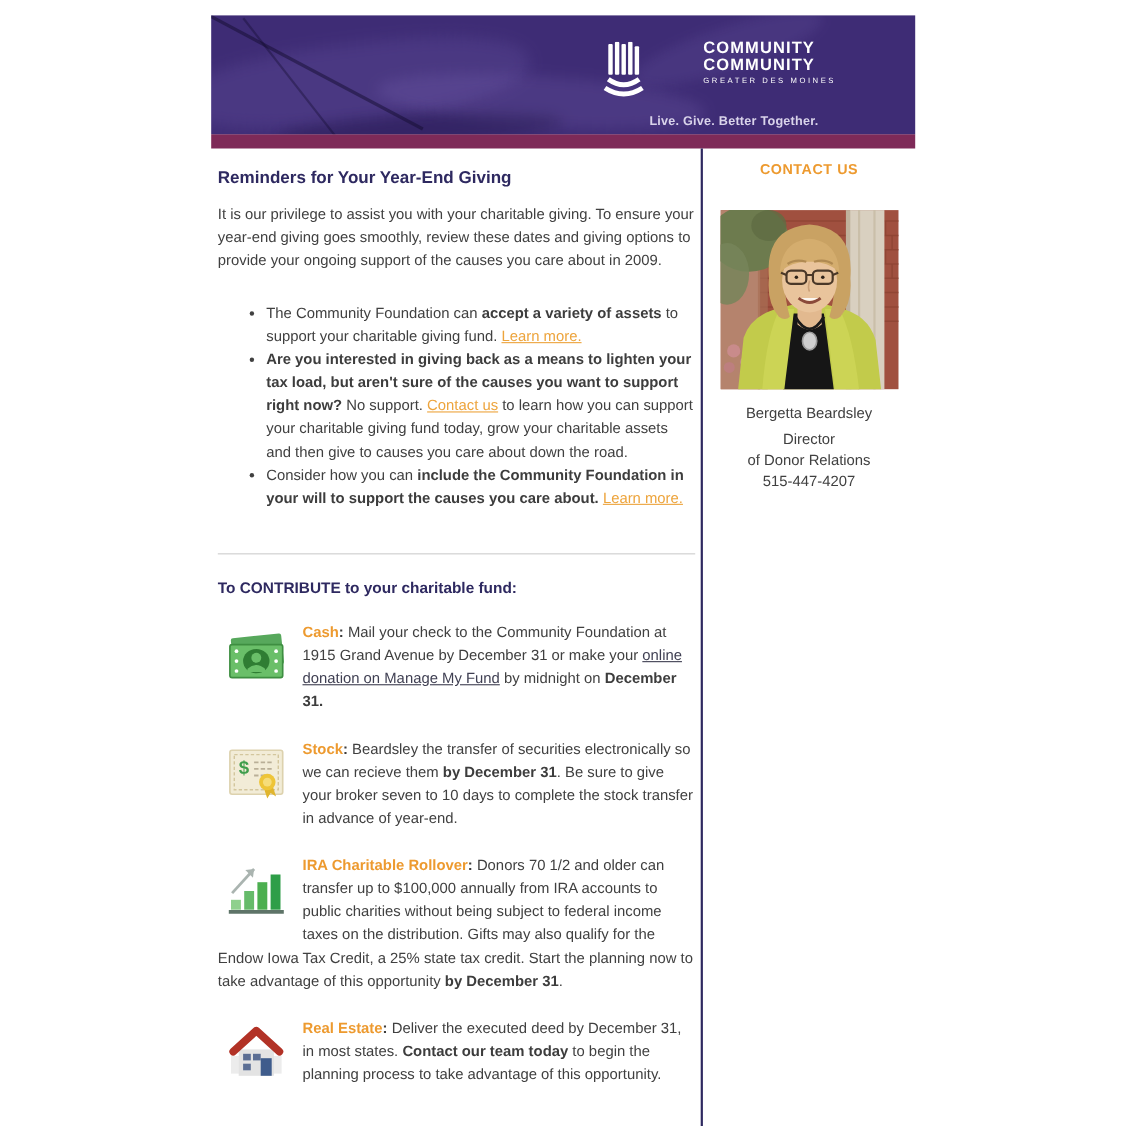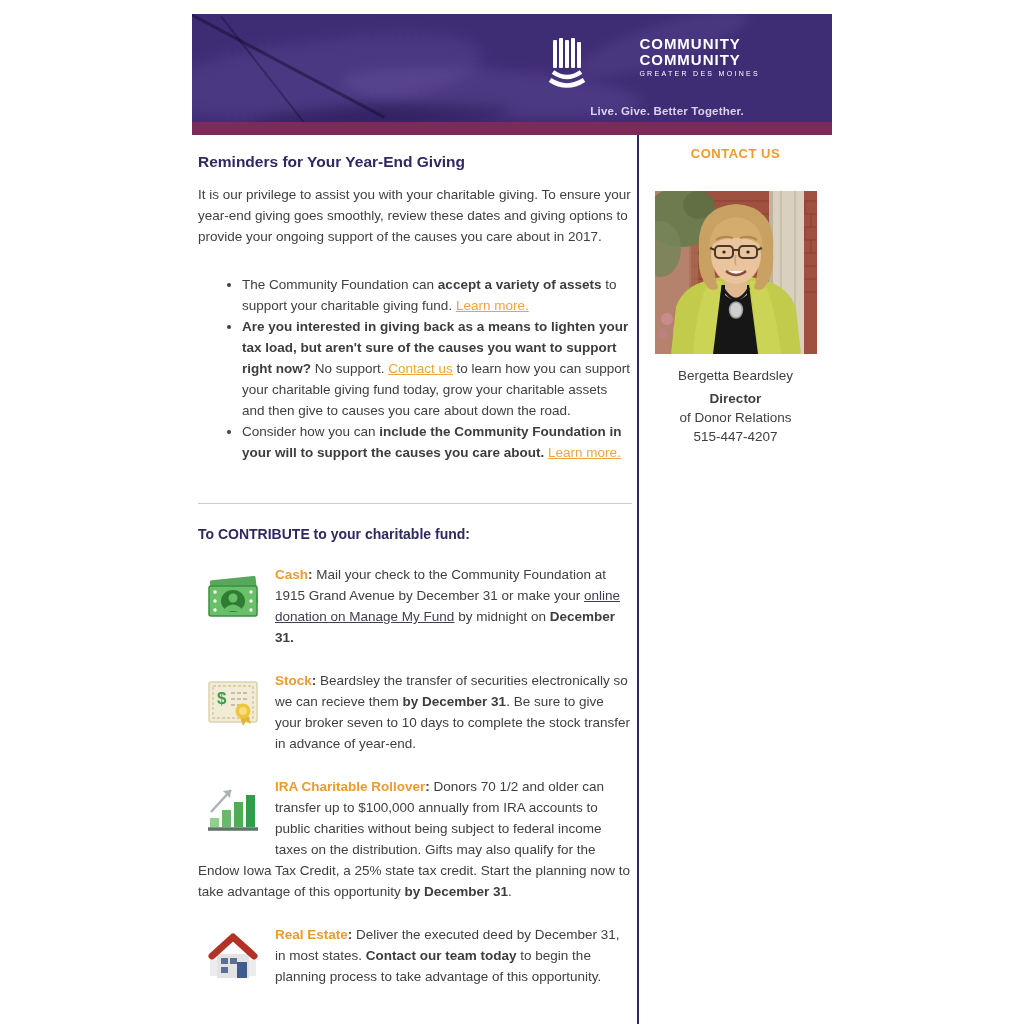--- a/index.html
+++ b/index.html
@@ -38,21 +38,21 @@
   .method{margin-top:22px;font-size:13.5px;line-height:21px;}
   .method:after{content:"";display:block;clear:both;}
   .micon{float:left;width:52px;height:52px;margin:6px 16px 10px 9px;}
   .mlabel{color:#ed9a2f;font-weight:bold;}
   .mtext{margin:0;}
   
   .contact-title{color:#ed9a2f;font-size:13px;font-weight:bold;letter-spacing:.5px;margin-top:11px;}
   .photo{width:162px;height:163px;margin:30px auto 0 auto;display:block;}
   .c-name{display:inline-block;margin-top:14px;font-size:13.5px;color:#404040;cursor:pointer;}
   .c-line{font-size:13.5px;line-height:19px;color:#404040;}
-  .c-line.first{margin-top:5px;font-weight:bold;}
+  .c-line.first{margin-top:5px;}
 </style>
 </head>
 <body>
 
 <div class="email">
 
   <div class="banner">
     <div class="brush b1"></div>
     <div class="brush b2"></div>
     <div class="brush b3"></div>
@@ -80,21 +80,21 @@
       </span>
     </div>
     <div class="tagline">Live. Give. Better Together.</div>
   </div>
   <div class="stripe"></div>
 
   <div class="row">
 
     <div class="colL">
       <h1>Reminders for Your Year-End Giving</h1>
-      <p class="intro">It is our privilege to assist you with your charitable giving. To ensure your year-end giving goes smoothly, review these dates and giving options to provide your ongoing support of the causes you care about in 2017.</p>
+      <p class="intro">It is our privilege to assist you with your charitable giving. To ensure your year-end giving goes smoothly, review these dates and giving options to provide your ongoing support of the causes you care about in 2009.</p>
 
       <ul>
         <li><span>The Community Foundation can </span><b>accept a variety of assets</b><span> to support your charitable giving fund. </span><a class="lnk">Learn more.</a></li>
         <li><b>Are you interested in giving back as a means to lighten your tax load, but aren't sure of the causes you want to support right now?</b><span> No support. </span><a class="lnk">Contact us</a><span> to learn how you can support your charitable giving fund today, grow your charitable assets and then give to causes you care about down the road.</span></li>
         <li><span>Consider how you can </span><b>include the Community Foundation in your will to support the causes you care about.</b><span> </span><a class="lnk">Learn more.</a></li>
       </ul>
 
       <hr class="sep">
 
       <h2>To CONTRIBUTE to your charitable fund:</h2>

